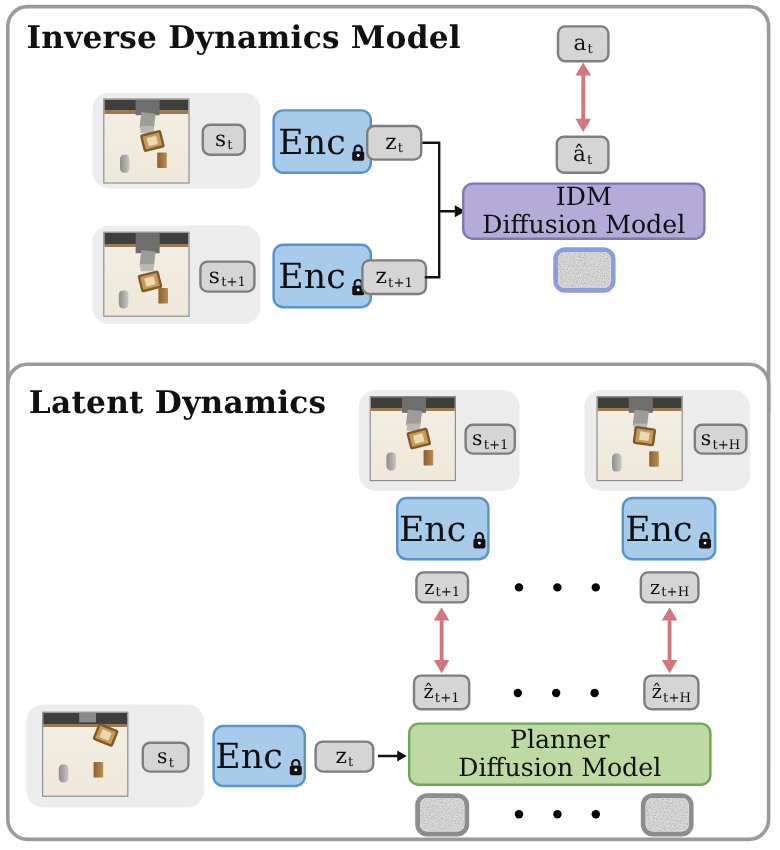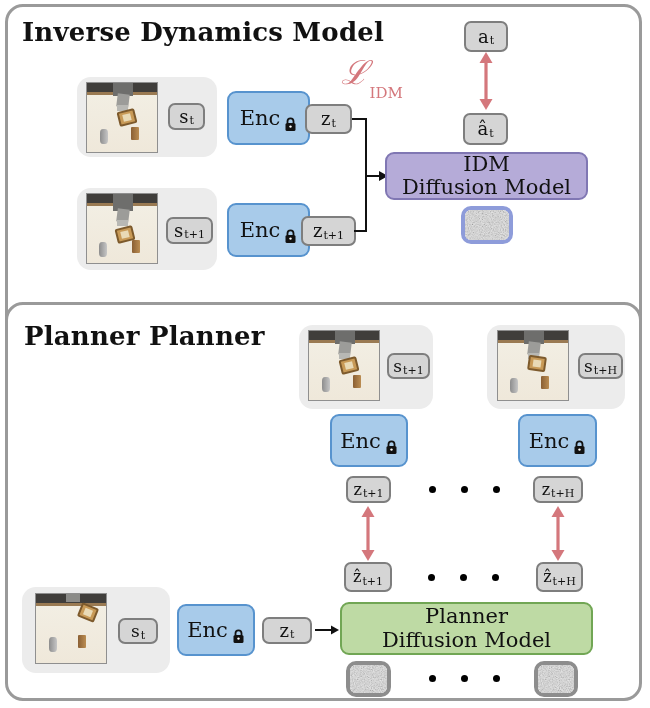--- a/index.html
+++ b/index.html
@@ -23,21 +23,21 @@
   .scene[data-v="2"] .sq{top:33px;left:29px;} .scene[data-v="2"] .cyl{left:12px;top:48px;} .scene[data-v="2"] .blk{left:45px;top:46px;}
   .scene[data-v="4"] .sq{top:25px;left:30px;transform:rotate(8deg);} .scene[data-v="4"] .cyl{left:12px;top:47px;} .scene[data-v="4"] .blk{left:43px;top:45px;}
   .scene[data-v="5"] .arm-base{left:30px;width:14px;height:8px;background:#8b8b88;}
   .scene[data-v="5"] .sq{top:11px;left:43px;transform:rotate(22deg);}
   .scene[data-v="5"] .cyl{left:13px;top:43px;} .scene[data-v="5"] .blk{left:42px;top:41px;}
 
   .tag{position:absolute;display:flex;align-items:center;justify-content:center;box-sizing:border-box;
        background:#d5d5d5;border:2px solid #7e7e7e;border-radius:7px;font-size:18px;line-height:1;}
   .tag sub{font-size:11px;transform:translateY(4px);margin-left:1px;}
   .enc{position:absolute;display:flex;align-items:center;justify-content:center;box-sizing:border-box;
-       background:#a8cbea;border:2.5px solid #5793ce;border-radius:9px;font-size:21px;}
+       background:#a8cbea;border:2.5px solid #5793ce;border-radius:9px;font-size:29px;}
   .enc .lockwrap{margin-left:4px;transform:translateY(7px);}
   .model-box{position:absolute;display:flex;flex-direction:column;align-items:center;justify-content:center;
        box-sizing:border-box;border-radius:9px;font-size:21px;line-height:1.1;text-align:center;}
   .model-idm{background:#b5abd8;border:2.5px solid #8077b3;}
   .model-planner{background:#bedaa4;border:2.5px solid #71a654;}
   .loss{position:absolute;color:#d4777c;font-size:33px;font-style:italic;line-height:1;white-space:nowrap;}
   .loss sub{font-style:normal;font-size:15px;transform:translateY(6px);display:inline-block;margin-left:1px;}
   .dots{position:absolute;display:flex;gap:25px;}
   .dot{width:7px;height:7px;border-radius:50%;background:#000;}
   .noise{position:absolute;border-radius:10px;overflow:hidden;box-sizing:border-box;}
@@ -131,41 +131,38 @@
 
   <div class="tag" style="left:464px;top:21px;width:44px;height:31px;">
     <span>a</span>
       <sub>t</sub>
   </div>
   <svg class="abs" style="left:476px;top:52px;" width="20" height="58" viewBox="0 0 20 58">
     <line x1="10" y1="9" x2="10" y2="49" stroke="#d4777c" stroke-width="3.2"></line>
     <polygon points="10,0 3.5,11 16.5,11" fill="#d4777c"></polygon>
     <polygon points="10,58 3.5,47 16.5,47" fill="#d4777c"></polygon>
   </svg>
-  <div class="loss" style="left:341px;top:56px;">
-    <span>ℒ</span><sub>IDM</sub>
-  </div>
   <div class="tag" style="left:463px;top:113px;width:45px;height:32px;">
     <span>â</span>
       <sub>t</sub>
   </div>
 
   <div class="model-box model-idm" style="left:385px;top:152px;width:203px;height:48px;">
     <div>IDM</div>
     <div>Diffusion Model</div>
   </div>
   <div class="noise blue" style="left:461px;top:206px;width:52px;height:38px;">
     <svg width="100%" height="100%" preserveAspectRatio="none">
         <rect width="100%" height="100%" fill="#e6e6e6"></rect>
         <rect width="100%" height="100%" filter="url(#noiseF)"></rect>
       </svg>
   </div>
 
   <div class="panel" style="left:5px;top:302px;width:637px;height:399px;">
-    <div class="panel-title" style="left:16px;top:16px;">Planner Planner</div>
+    <div class="panel-title" style="left:16px;top:16px;">Latent Dynamics</div>
   </div>
 
   <div class="state-card" style="left:299px;top:325px;width:134px;height:84px;">
     <div class="scene" data-v="1" style="left:9px;top:5px;">
       <div class="arm-base"></div>
       <div class="arm-seg"></div>
       <div class="grip"></div>
       <div class="sq"></div>
       <div class="cyl"></div>
       <div class="blk"></div>

